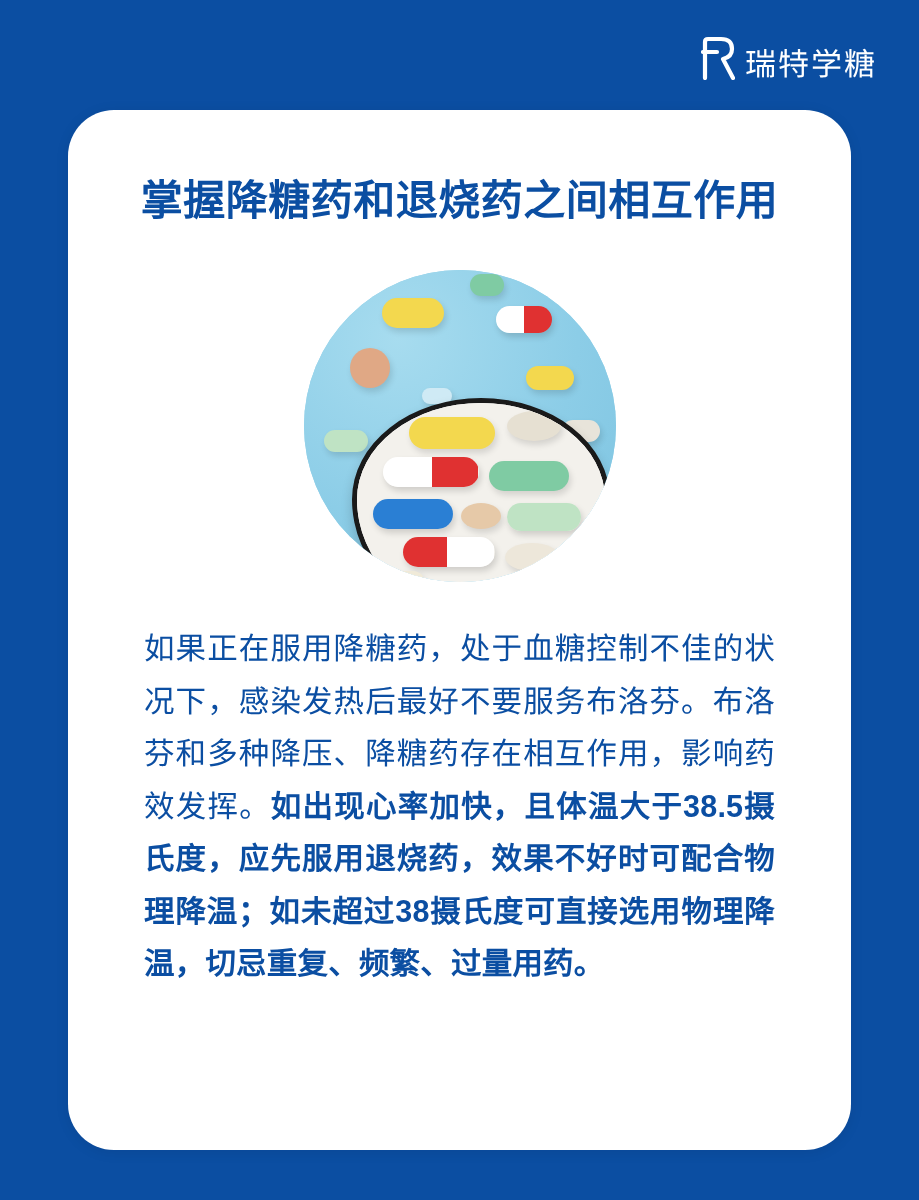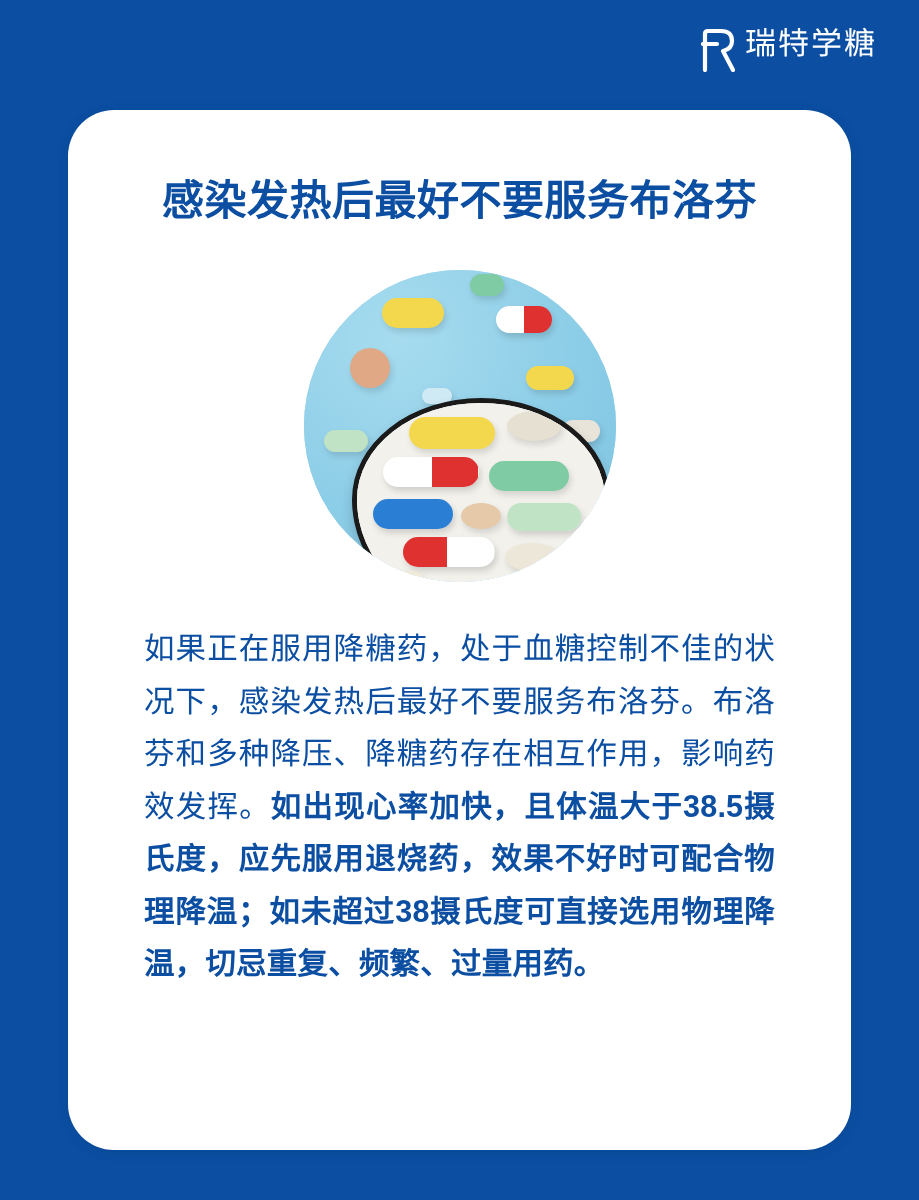--- a/index.html
+++ b/index.html
@@ -20,21 +20,21 @@
     height: 1200px;
     background: #0B4EA2;
   }
 
   
   .brand {
     position: absolute;
     top: 28px;
     right: 42px;
     display: flex;
-    align-items: flex-start;
+    align-items: flex-end;
     gap: 10px;
     height: 52px;
   }
   .brand-mark {
     width: 34px;
     height: 44px;
     position: relative;
     display: flex;
     align-items: center;
     justify-content: center;
@@ -155,21 +155,21 @@
       <svg width="34" height="44" viewBox="0 0 34 44" aria-hidden="true">
         <path d="M4 42 L4 6 Q4 3 7 3 L20 3 Q31 3 31 13 Q31 21 22 23 L32 42" fill="none" stroke="#FFFFFF" stroke-width="4.2" stroke-linecap="round" stroke-linejoin="round"></path>
         <path d="M2 16 L16 16" fill="none" stroke="#FFFFFF" stroke-width="4.2" stroke-linecap="round"></path>
       </svg>
     </div>
     <div class="brand-name">瑞特学糖</div>
   </div>
 
   <div class="card">
 
-    <h1 class="card-title">感染发热后最好不要服务布洛芬</h1>
+    <h1 class="card-title">掌握降糖药和退烧药之间相互作用</h1>
 
     <div class="illustration-wrap">
       <div class="illustration">
         <div class="ill-bg"></div>
 
         <div class="pill" style="left:78px; top:28px; width:62px; height:30px; background:#F3D84E;"></div>
         <div class="pill" style="left:46px; top:78px; width:40px; height:40px; border-radius:50%; background:#E0A885;"></div>
         <div class="cap" style="left:192px; top:36px; width:56px; height:27px;">
           <span style="width:50%; background:#FFFFFF;"></span>
           <span style="width:50%; background:#E03131;"></span>

